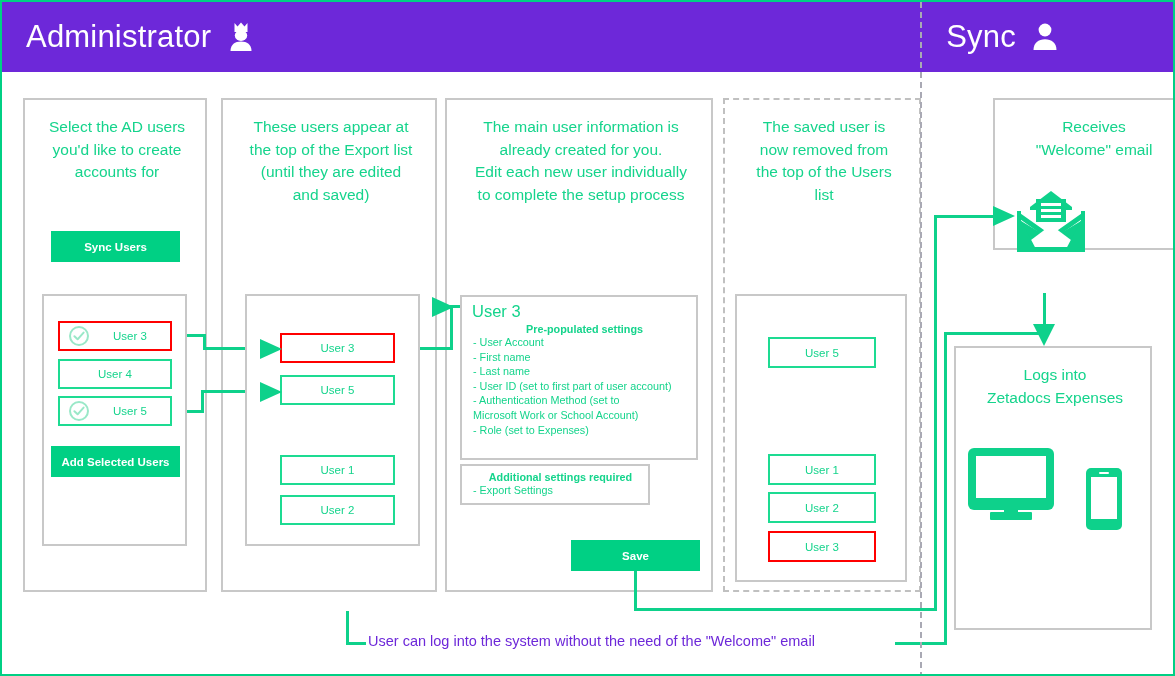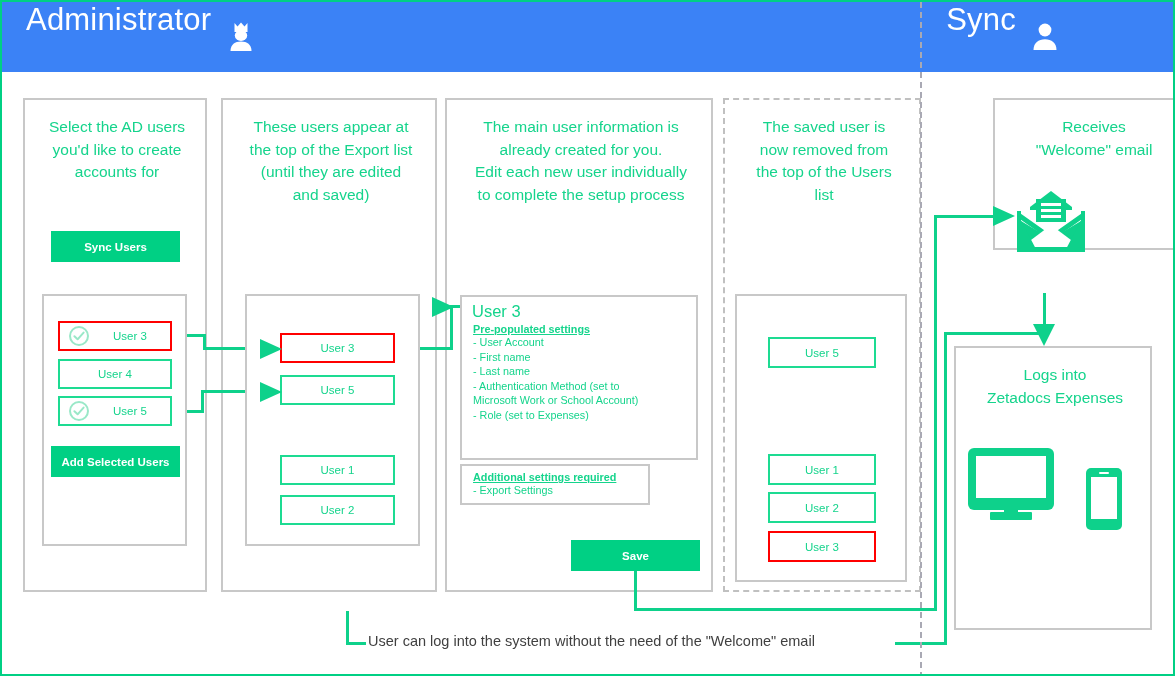--- a/index.html
+++ b/index.html
@@ -16,22 +16,23 @@
     height: 676px;
     background: #ffffff;
     box-sizing: border-box;
     border: 2px solid #00d084;
     overflow: hidden;
   }
   .hdr {
     position: absolute;
     top: 0;
     height: 70px;
-    background: #3b82f6;
+    background: #6d28d9;
     display: flex;
+    align-items: center;
     box-sizing: border-box;
   }
   #hdr-admin { left: 0; width: 918px; padding-left: 24px; }
   #hdr-user  { left: 918px; width: 257px; justify-content: center; padding-right: 90px;}
   .hdr-title {
     color: #ffffff;
     font-size: 31px;
     font-weight: 400;
     letter-spacing: .2px;
     white-space: nowrap;
@@ -119,39 +120,39 @@
   }
   .detail-title {
     color: #15d48c;
     font-size: 16.5px;
     padding: 5px 0 2px 10px;
   }
   .detail-sub {
     color: #15d48c;
     font-size: 10.8px;
     font-weight: bold;
-    text-decoration: underline;
     padding: 0 0 0 11px;
+    text-align: center;
   }
   .detail-line {
     color: #15d48c;
     font-size: 10.8px;
     padding: 0 4px 0 11px;
     line-height: 14.6px;
   }
 
   .icon-wrap { position: absolute; z-index: 4; }
 
   
   .conn { position: absolute; background: #0ed18b; z-index: 2; }
   svg.arrows { position: absolute; left: 0; top: 0; width: 1175px; height: 676px; z-index: 5; pointer-events: none; }
 
   #bottom-note {
     position: absolute;
-    color: #404040;
+    color: #6d28d9;
     font-size: 14.5px;
     white-space: nowrap;
     z-index: 7;
     background: #ffffff;
     padding: 0 2px;
   }
 </style>
 </head>
 <body>
 
@@ -277,20 +278,21 @@
 Edit each new user individually
 to complete the setup process</div>
   </div>
 
   <div class="detail-card" style="left:458px; top:293px; width:238px; height:165px;">
     <div class="detail-title">User 3</div>
     <div class="detail-sub">Pre-populated settings</div>
     <div class="detail-line">- User Account</div>
     <div class="detail-line">- First name</div>
     <div class="detail-line">- Last name</div>
+    <div class="detail-line">- User ID (set to first part of user account)</div>
     <div class="detail-line">- Authentication Method (set to</div>
     <div class="detail-line">Microsoft Work or School Account)</div>
     <div class="detail-line"> - Role (set to Expenses)</div>
   </div>
 
   <div class="detail-card" style="left:458px; top:462px; width:190px; height:41px;">
     <div class="detail-sub" style="padding-top:5px;">Additional settings required</div>
     <div class="detail-line">- Export Settings</div>
   </div>
 

